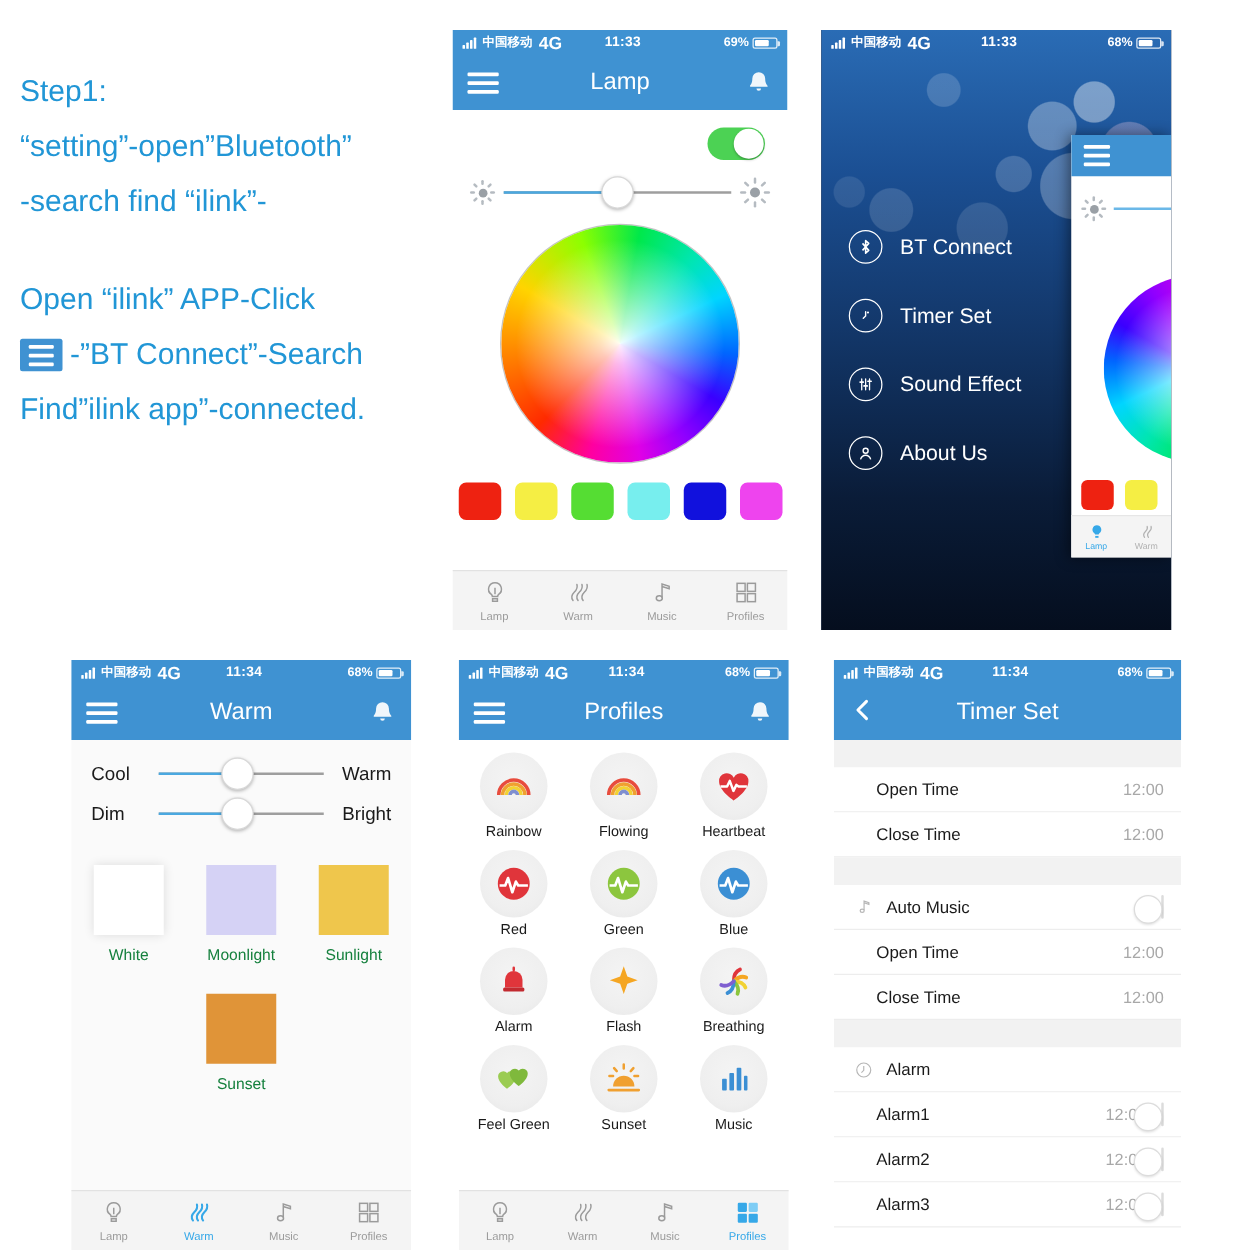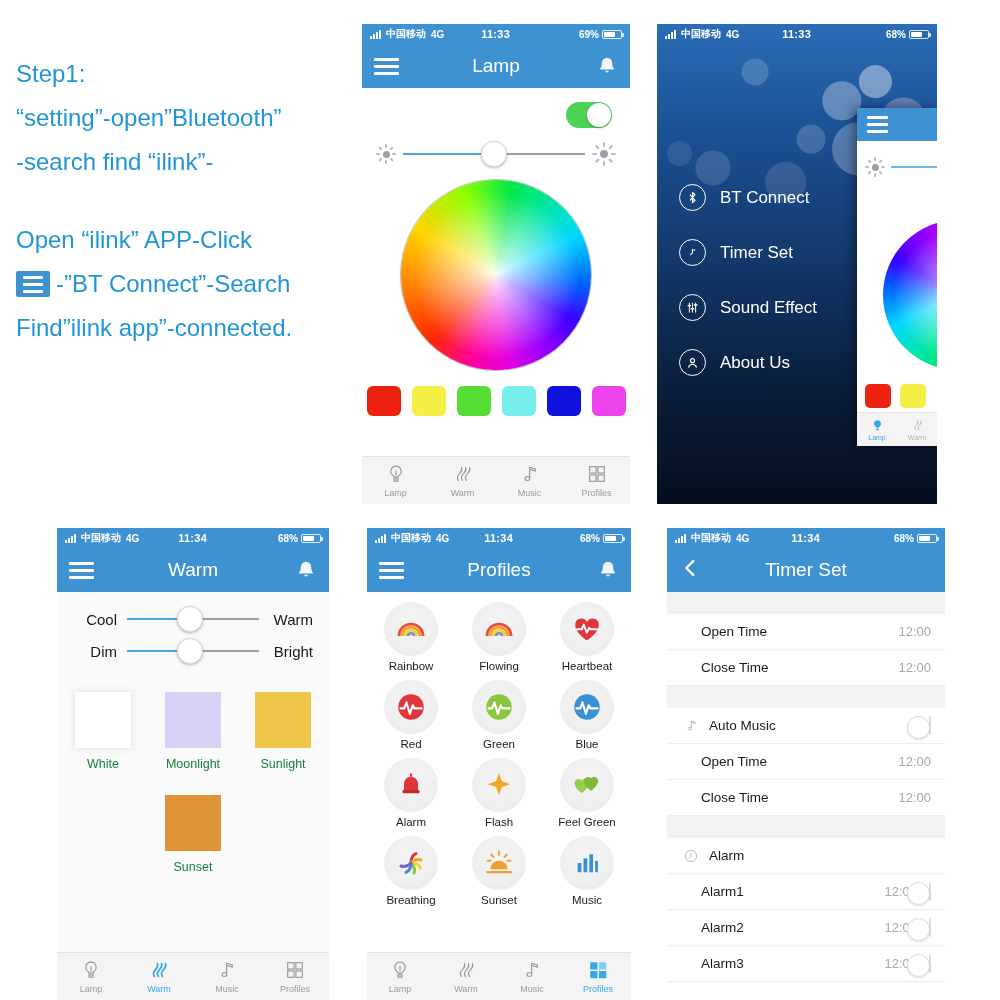--- a/index.html
+++ b/index.html
@@ -40,21 +40,21 @@
   .statusbar {
     height: 20px; background: #3f92d2; color: #fff;
     display: flex; align-items: center; padding: 0 8px;
     font-size: 10px; font-weight: bold; gap: 5px;
   }
   .sb-sig { display: flex; align-items: flex-end; gap: 1px; height: 9px; }
   .sb-sig i { width: 2px; background: #fff; border-radius: 0.5px; }
   .sb-sig i:nth-child(1){height:3px}.sb-sig i:nth-child(2){height:5px}
   .sb-sig i:nth-child(3){height:7px}.sb-sig i:nth-child(4){height:9px}
   .sb-carrier { font-size: 10px; }
-  .sb-net { font-size: 10px; }
+  .sb-net { font-size: 14px; }
   .sb-time { flex: 1; text-align: center; font-size: 11px; letter-spacing: .3px; }
   .sb-right { display: flex; align-items: center; gap: 3px; }
   .sb-batt-text { font-size: 10px; padding-left: 32px; }
   .sb-batt { position: relative; width: 20px; height: 9px; border: 1px solid rgba(255,255,255,.85);
              border-radius: 2px; padding: 1px; }
   .sb-batt span { display: block; height: 100%; width: 70%; background: #fff; border-radius: 1px; }
   .sb-batt:after { content:""; position:absolute; right:-3px; top:2.5px; width:2px; height:4px;
                    background: rgba(255,255,255,.8); border-radius: 0 1px 1px 0; }
 
   
@@ -151,21 +151,21 @@
   .peek-tabbar { position:absolute; left:0; right:0; bottom:0; height:34px; background:#f4f4f4;
                  border-top:1px solid #e6e6e6; display:flex; }
   .peek-tab { flex:1; display:flex; flex-direction:column; align-items:center; justify-content:center; gap:1px; }
   .peek-tab .tlabel { font-size:7px; color:#36a8e8; }
   .peek-tab.dim .tlabel { color:#b2b2b2; }
 
   
   .warm-body { position:relative; height:calc(100% - 64px); background:#fafafa; }
   .warm-slider-row { display:flex; align-items:center; gap:10px; padding: 16px 16px 0 16px; }
   .warm-slider-row.second { padding-top: 10px; }
-  .wlabel { font-size:15px; color:#1a1a1a; width:44px;text-align:right; }
+  .wlabel { font-size:15px; color:#1a1a1a; width:44px; }
   .wlabel.right { text-align:right; }
   .tone-grid { display:flex; justify-content:center; gap:30px; padding-top: 30px; }
   .tone { display:flex; flex-direction:column; align-items:center; gap:9px; width:60px; }
   .tone .sq { width:56px; height:56px; }
   .tone .tname { font-size:12.5px; color:#15803d; white-space:nowrap; }
   .tone-grid.row2 { padding-top: 24px; gap: 42px; }
 
   
   .profiles-body { position:relative; height:calc(100% - 64px); background:#fff; padding-top: 10px; }
   .pgrid { display:grid; grid-template-columns: repeat(3,1fr); row-gap: 8px; }
@@ -654,45 +654,45 @@
           <span class="pcircle">
             <svg width="30" height="30" viewBox="0 0 24 24">
               <path d="M12 2.4l2.3 6.6 6.6 2.3-6.6 2.3-2.3 6.6-2.3-6.6-6.6-2.3 6.6-2.3z" fill="#f5a623"></path>
             </svg>
           </span>
           <span class="pname">Flash</span>
         </div>
 
         <div class="pitem">
           <span class="pcircle">
-            <svg width="32" height="32" viewBox="0 0 24 24">
-              <path d="M8 18S2.6 14.2 2.6 10.6A3.1 3.1 0 0 1 8 8.6a3.1 3.1 0 0 1 5.4 2c0 3.6-5.4 7.4-5.4 7.4z" fill="#9bcc52"></path>
-              <path d="M15 16.4S9.6 12.6 9.6 9A3.1 3.1 0 0 1 15 7a3.1 3.1 0 0 1 5.4 2c0 3.6-5.4 7.4-5.4 7.4z" fill="#7fb93c"></path>
-            </svg>
-          </span>
-          <span class="pname">Feel Green</span>
-        </div>
-
-        <div class="pitem">
-          <span class="pcircle">
             <svg width="30" height="30" viewBox="0 0 24 24" fill="none" stroke-width="2.4" stroke-linecap="round">
               <path d="M12 12c0-4 1.5-6.5 4-7.5" stroke="#e0353b"></path>
               <path d="M12 12c2.8-2.8 5.6-3.4 8-2.4" stroke="#f5a623"></path>
               <path d="M12 12c4 0 6.5 1.5 7.5 4" stroke="#f2d234"></path>
               <path d="M12 12c2.8 2.8 3.4 5.6 2.4 8" stroke="#8cc63e"></path>
               <path d="M12 12c0 4-1.5 6.5-4 7.5" stroke="#3b8fd4"></path>
               <path d="M12 12c-2.8 2.8-5.6 3.4-8 2.4" stroke="#7f5fd0"></path>
             </svg>
           </span>
           <span class="pname">Breathing</span>
         </div>
 
         <div class="pitem">
           <span class="pcircle">
             <svg width="32" height="32" viewBox="0 0 24 24">
+              <path d="M8 18S2.6 14.2 2.6 10.6A3.1 3.1 0 0 1 8 8.6a3.1 3.1 0 0 1 5.4 2c0 3.6-5.4 7.4-5.4 7.4z" fill="#9bcc52"></path>
+              <path d="M15 16.4S9.6 12.6 9.6 9A3.1 3.1 0 0 1 15 7a3.1 3.1 0 0 1 5.4 2c0 3.6-5.4 7.4-5.4 7.4z" fill="#7fb93c"></path>
+            </svg>
+          </span>
+          <span class="pname">Feel Green</span>
+        </div>
+
+        <div class="pitem">
+          <span class="pcircle">
+            <svg width="32" height="32" viewBox="0 0 24 24">
               <path d="M5.6 16.6a6.4 6.4 0 0 1 12.8 0z" fill="#f0a030"></path>
               <g stroke="#f0a030" stroke-width="1.5" stroke-linecap="round">
                 <path d="M12 3.4v2.4M6.2 5.6l1.6 1.8M17.8 5.6l-1.6 1.8M3.4 10.4h2.2M18.4 10.4h2.2"></path>
               </g>
               <path d="M3 18.8h18" stroke="#f0a030" stroke-width="1.6" stroke-linecap="round"></path>
             </svg>
           </span>
           <span class="pname">Sunset</span>
         </div>
 

